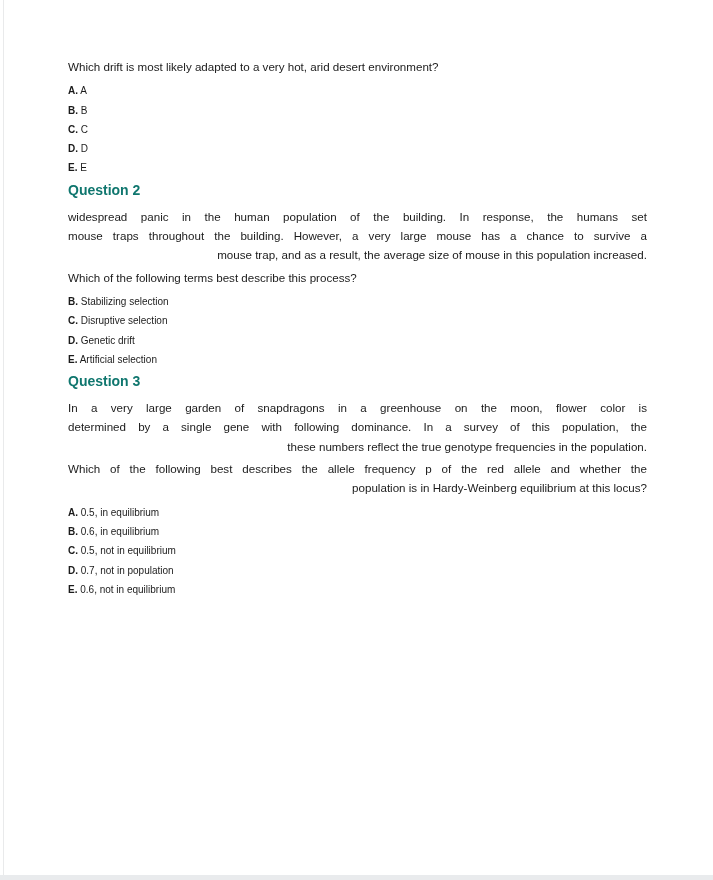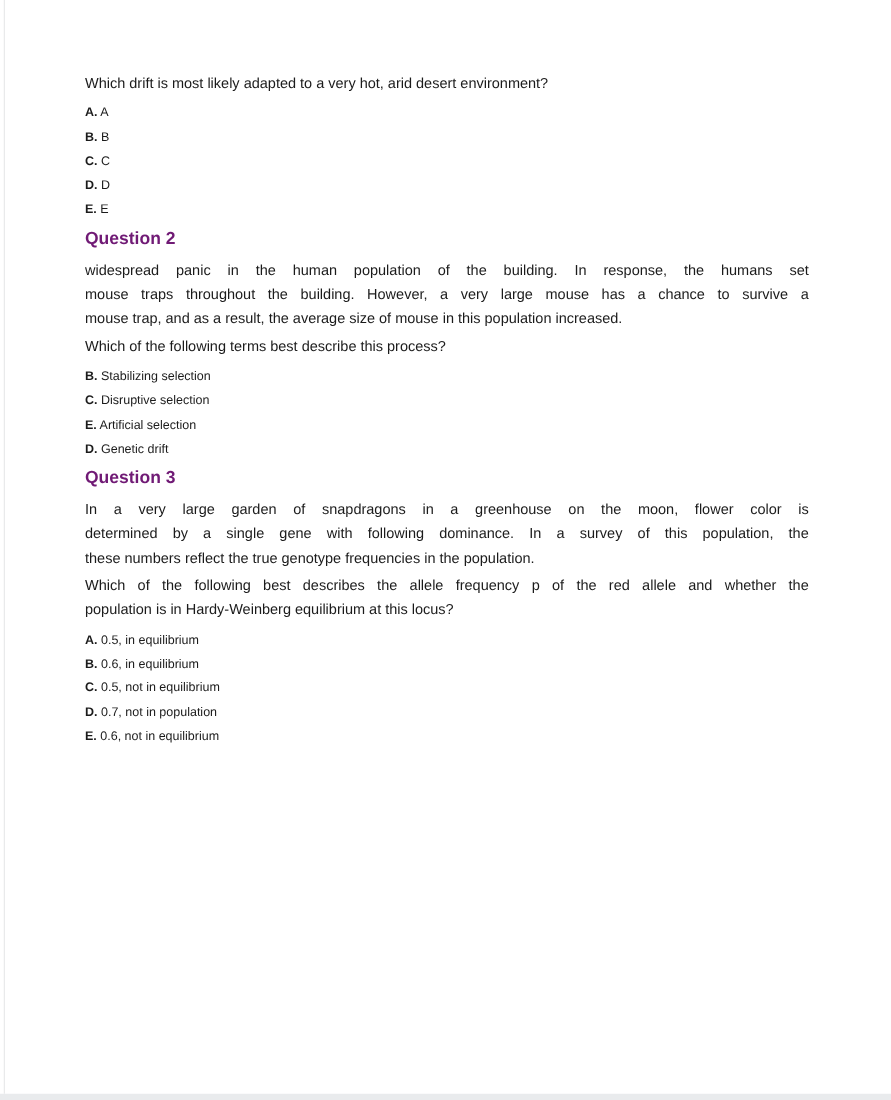--- a/index.html
+++ b/index.html
@@ -38,39 +38,39 @@
     height: 5px;
     background: #e9ebed;
   }
   .question + .question {
     margin-top: 4px;
   }
   .question-heading {
     font-size: 14px;
     line-height: 17px;
     font-weight: bold;
-    color: #701a75;
+    color: #0f766e;
     margin: 0 0 8px 0;
   }
   .q-body {
     font-size: 11.6px;
     line-height: 19.3px;
     margin: 0 0 3px 0;
   }
   .q-stem {
     font-size: 11.6px;
     line-height: 19.3px;
     margin: 0 0 5px 0;
   }
   .tline {
     text-align: justify;
     text-align-last: justify;
   }
   .tline-last {
-    text-align: left;
+    text-align: right;
     text-align-last: auto;
   }
   .options {
     margin: 0;
     padding: 0;
   }
   .option {
     font-size: 10px;
     line-height: 19.3px;
     white-space: nowrap;
@@ -121,26 +121,26 @@
     <div class="options">
       <div class="option">
         <span class="opt-letter">B.</span>
         <span>Stabilizing selection</span>
       </div>
       <div class="option">
         <span class="opt-letter">C.</span>
         <span>Disruptive selection</span>
       </div>
       <div class="option">
+        <span class="opt-letter">D.</span>
+        <span>Genetic drift</span>
+      </div>
+      <div class="option">
         <span class="opt-letter">E.</span>
         <span>Artificial selection</span>
-      </div>
-      <div class="option">
-        <span class="opt-letter">D.</span>
-        <span>Genetic drift</span>
       </div>
     </div>
   </section>
 
   <section class="question">
     <h2 class="question-heading">Question 3</h2>
     <div class="q-body">
         <div class="tline">In a very large garden of snapdragons in a greenhouse on the moon, flower color is</div>
         <div class="tline">determined by a single gene with following dominance. In a survey of this population, the</div>
         <div class="tline tline-last">these numbers reflect the true genotype frequencies in the population.</div>

